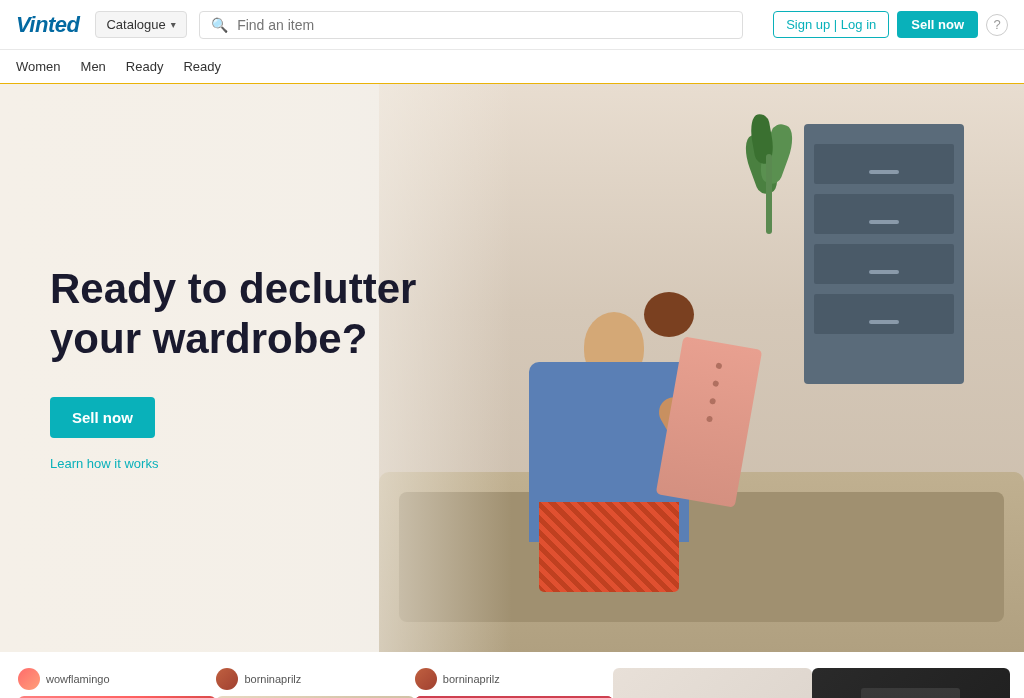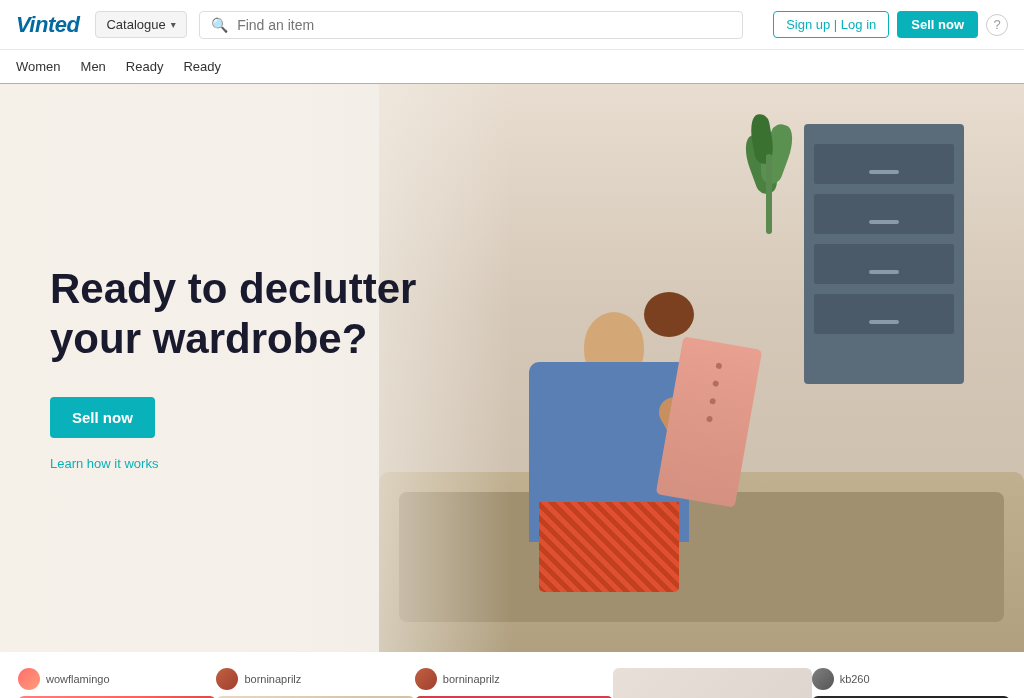--- a/index.html
+++ b/index.html
@@ -570,22 +570,18 @@
       <div class="product-thumb">
         <div class="product-img-placeholder product-img-3"></div>
       </div>
     </div>
       <div class="seller-col">
       <div class="product-thumb">
         <div class="product-img-placeholder product-img-4"></div>
       </div>
     </div>
       <div class="seller-col">
-      <div class="seller-info">
-        <div class="seller-avatar avatar-kb260"></div>
-        <span class="seller-name">kb260</span>
-      </div>
       <div class="product-thumb">
         <div class="product-img-placeholder product-img-5"></div>
       </div>
     </div>
     </div>
 </section>
 
 </body></html>

